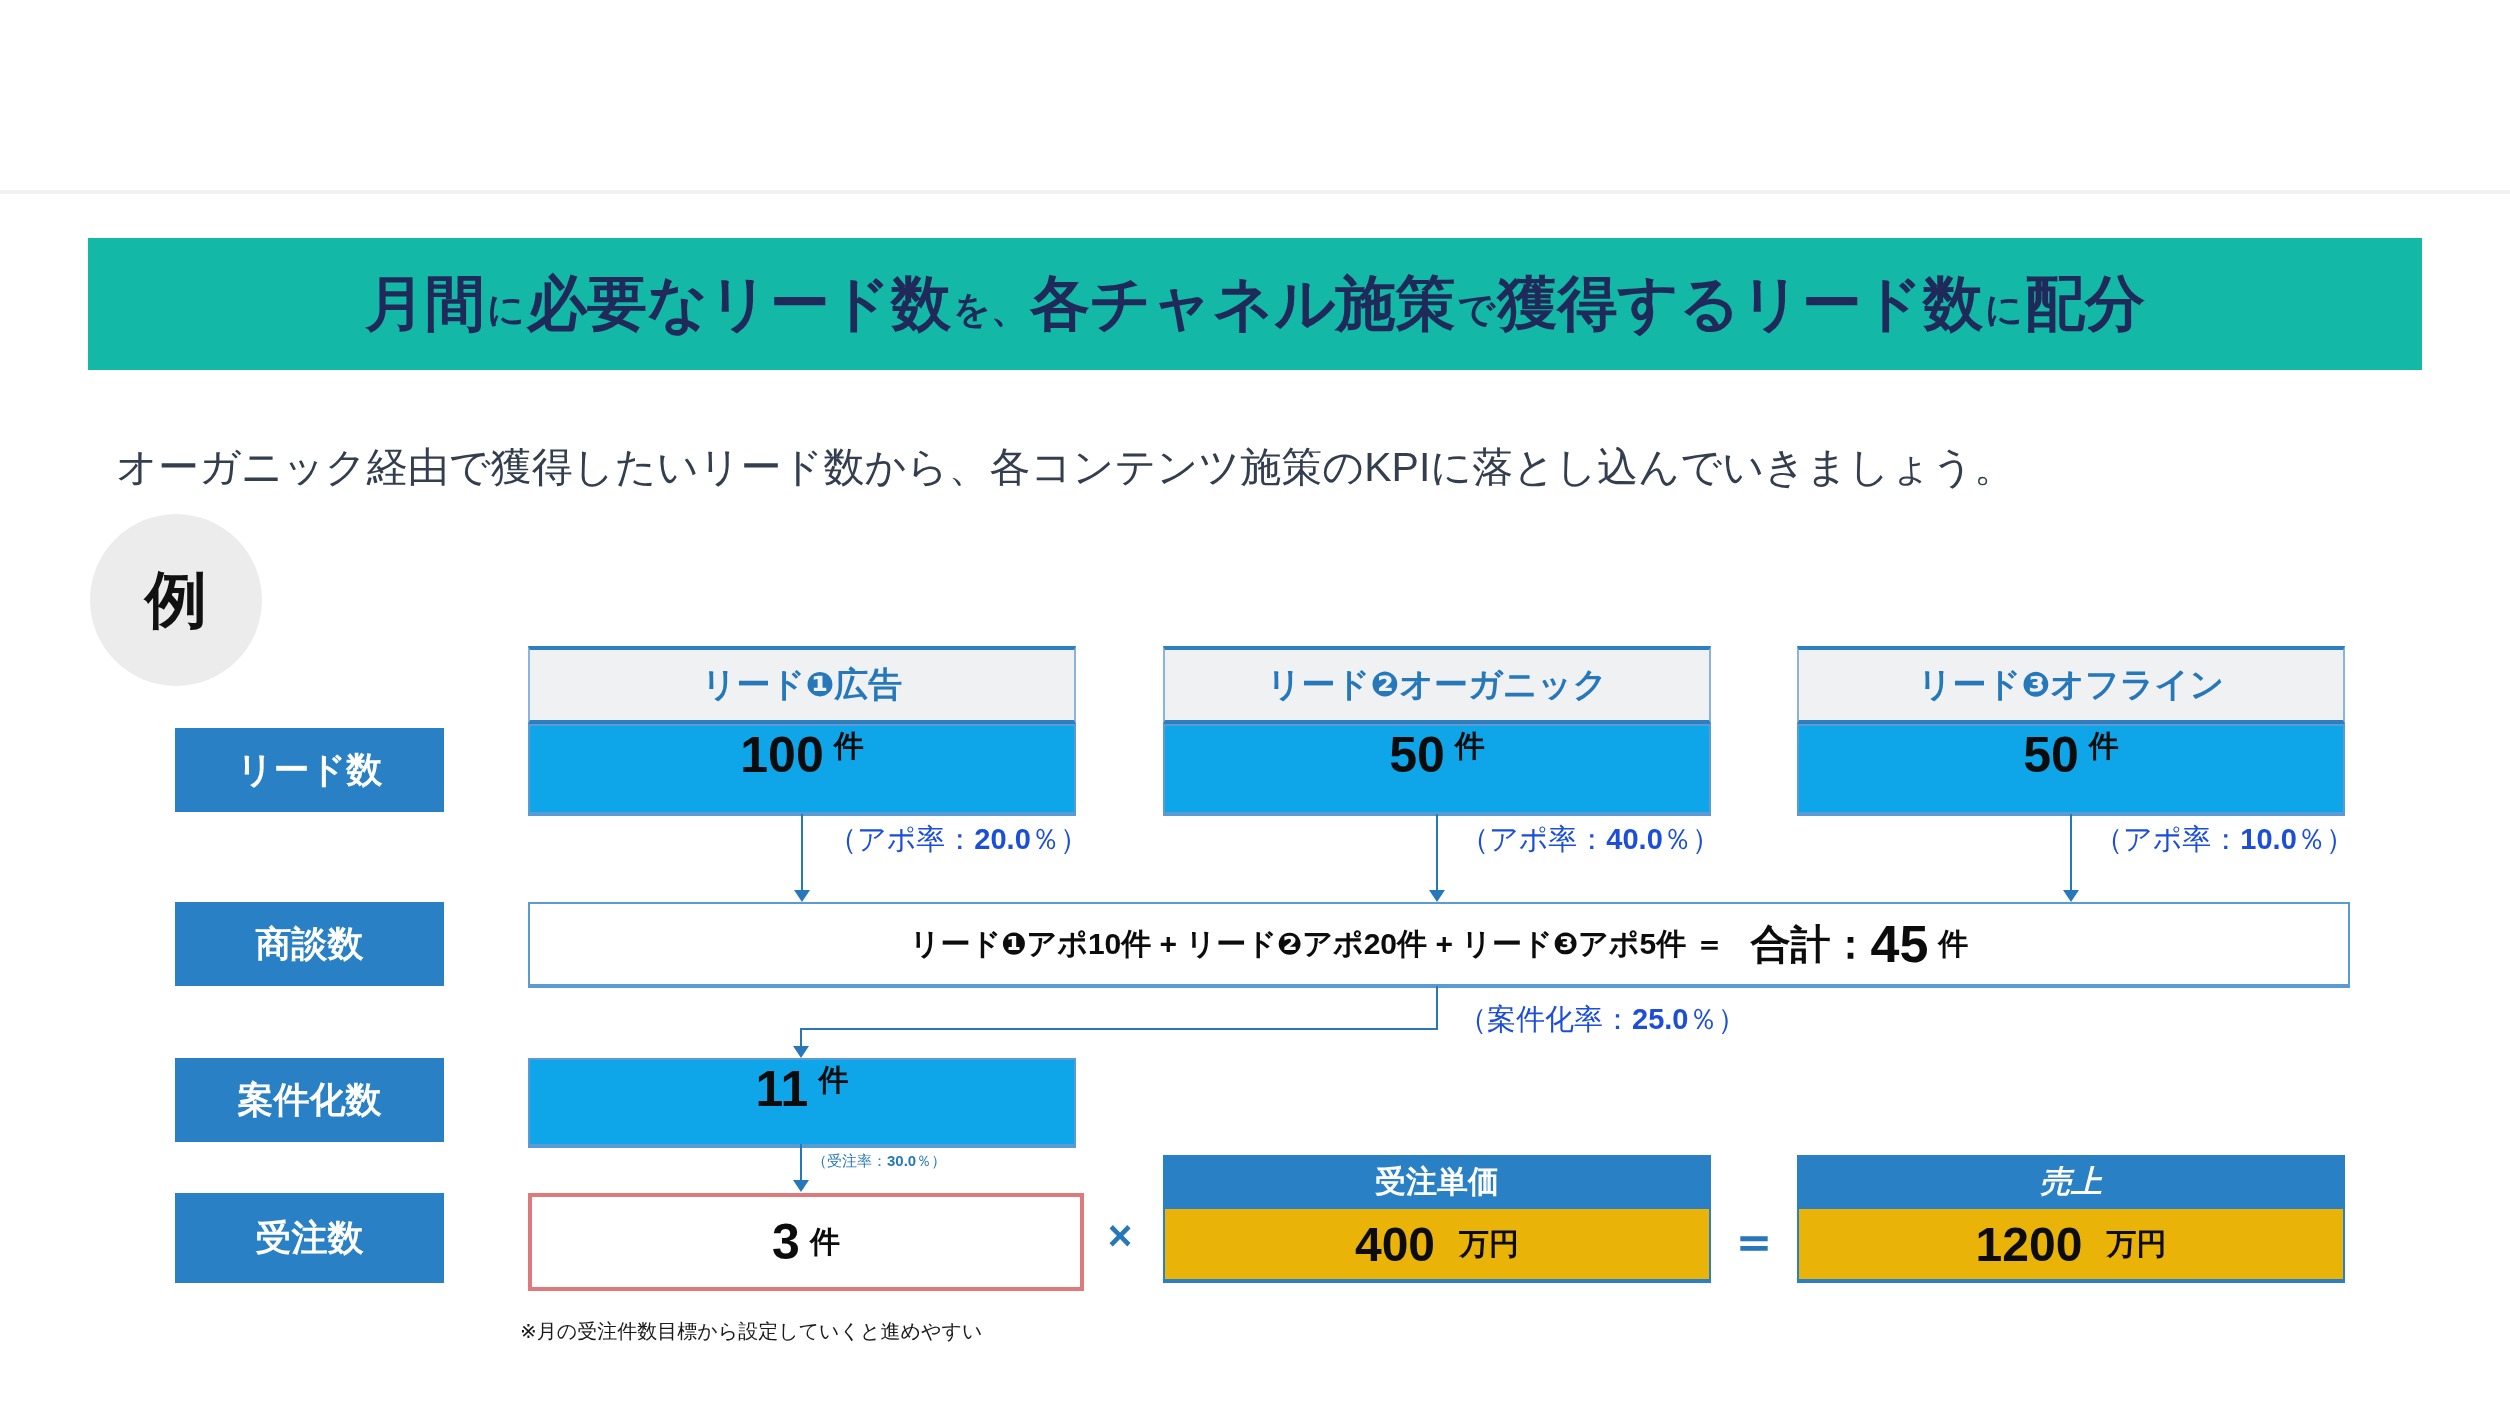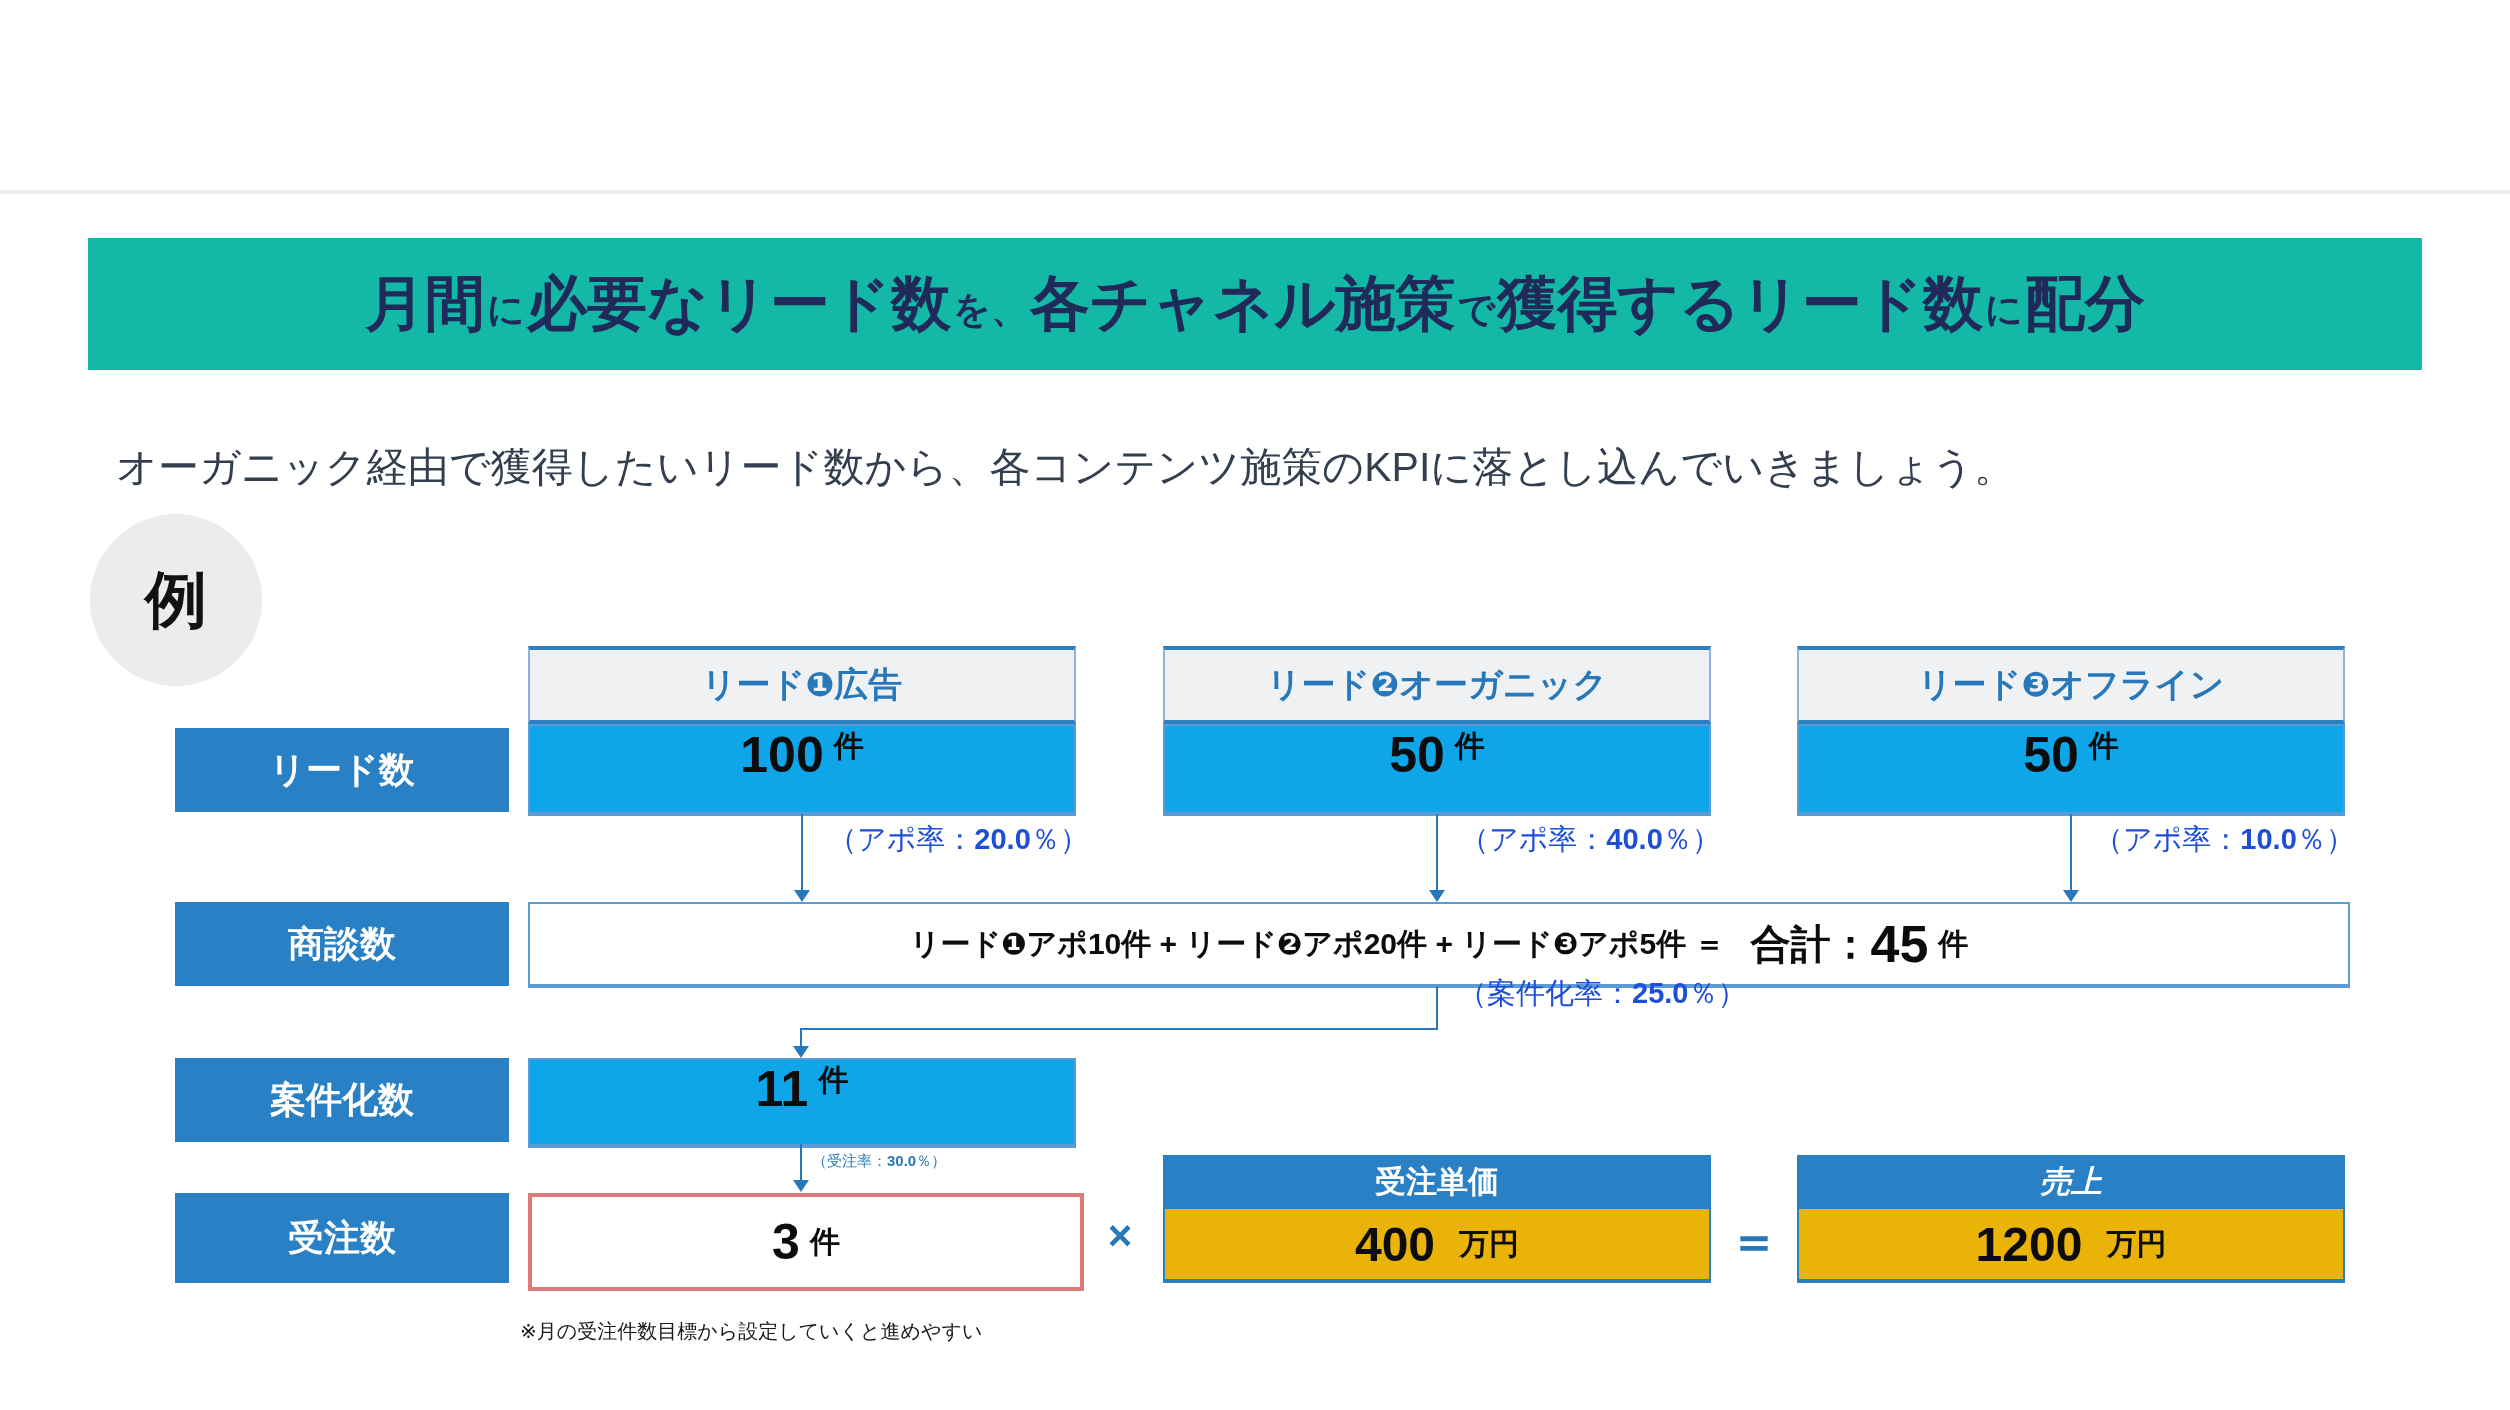--- a/index.html
+++ b/index.html
@@ -54,21 +54,21 @@
   
   .intro{position:absolute;left:116px;top:440px;font-size:41px;color:#333e4e;white-space:nowrap;}
   
   .example-circle{
     position:absolute;left:90px;top:514px;width:172px;height:172px;border-radius:50%;
     background:#ececec;display:flex;align-items:center;justify-content:center;
     font-size:62px;font-weight:800;color:#111111;
   }
   
   .rowlabel{
-    position:absolute;left:175px;width:334px;background:#2980c4;color:#ffffff;
+    position:absolute;left:175px;width:269px;background:#2980c4;color:#ffffff;
     display:flex;align-items:center;justify-content:center;font-size:36px;font-weight:800;
   }
   .colhead{
     position:absolute;top:646px;height:70px;width:544px;background:#f0f1f2;
     border-top:4px solid #2e7fc0;border-bottom:4px solid #2e7fc0;
     border-left:2px solid #8ab4dc;border-right:2px solid #8ab4dc;
     display:flex;align-items:center;justify-content:center;
     color:#2778ba;font-size:34px;font-weight:800;
   }
   .valuebox{
@@ -202,21 +202,21 @@
   <div class="meetingbox">
     <span class="formula">リード❶アポ10件 + リード❷アポ20件 + リード❸アポ5件 ＝</span>
     <span class="total-label">合計：</span>
     <span class="total-num">45</span>
     <span class="total-unit">件</span>
   </div>
 
   <div class="vseg" style="left:1436px;top:986px;height:42px;"></div>
   <div class="hseg" style="left:800px;top:1028px;width:638px;"></div>
   <div class="varrow" style="left:800px;top:1028px;height:18px;"></div>
-  <div class="rate" style="left:1458px;top:974px;text-align:right;">
+  <div class="rate" style="left:1458px;top:1000px;text-align:right;">
     <span>（案件化率：</span><span class="rv">25.0</span><span>％）</span>
   </div>
 
   <div class="valuebox" style="left:528px;top:1058px;width:544px;height:84px;">
     <span class="num">11</span>
     <span class="unit">件</span>
   </div>
 
   <div class="varrow" style="left:800px;top:1144px;height:36px;"></div>
   <div class="tinyrate" style="left:812px;top:1152px;">

